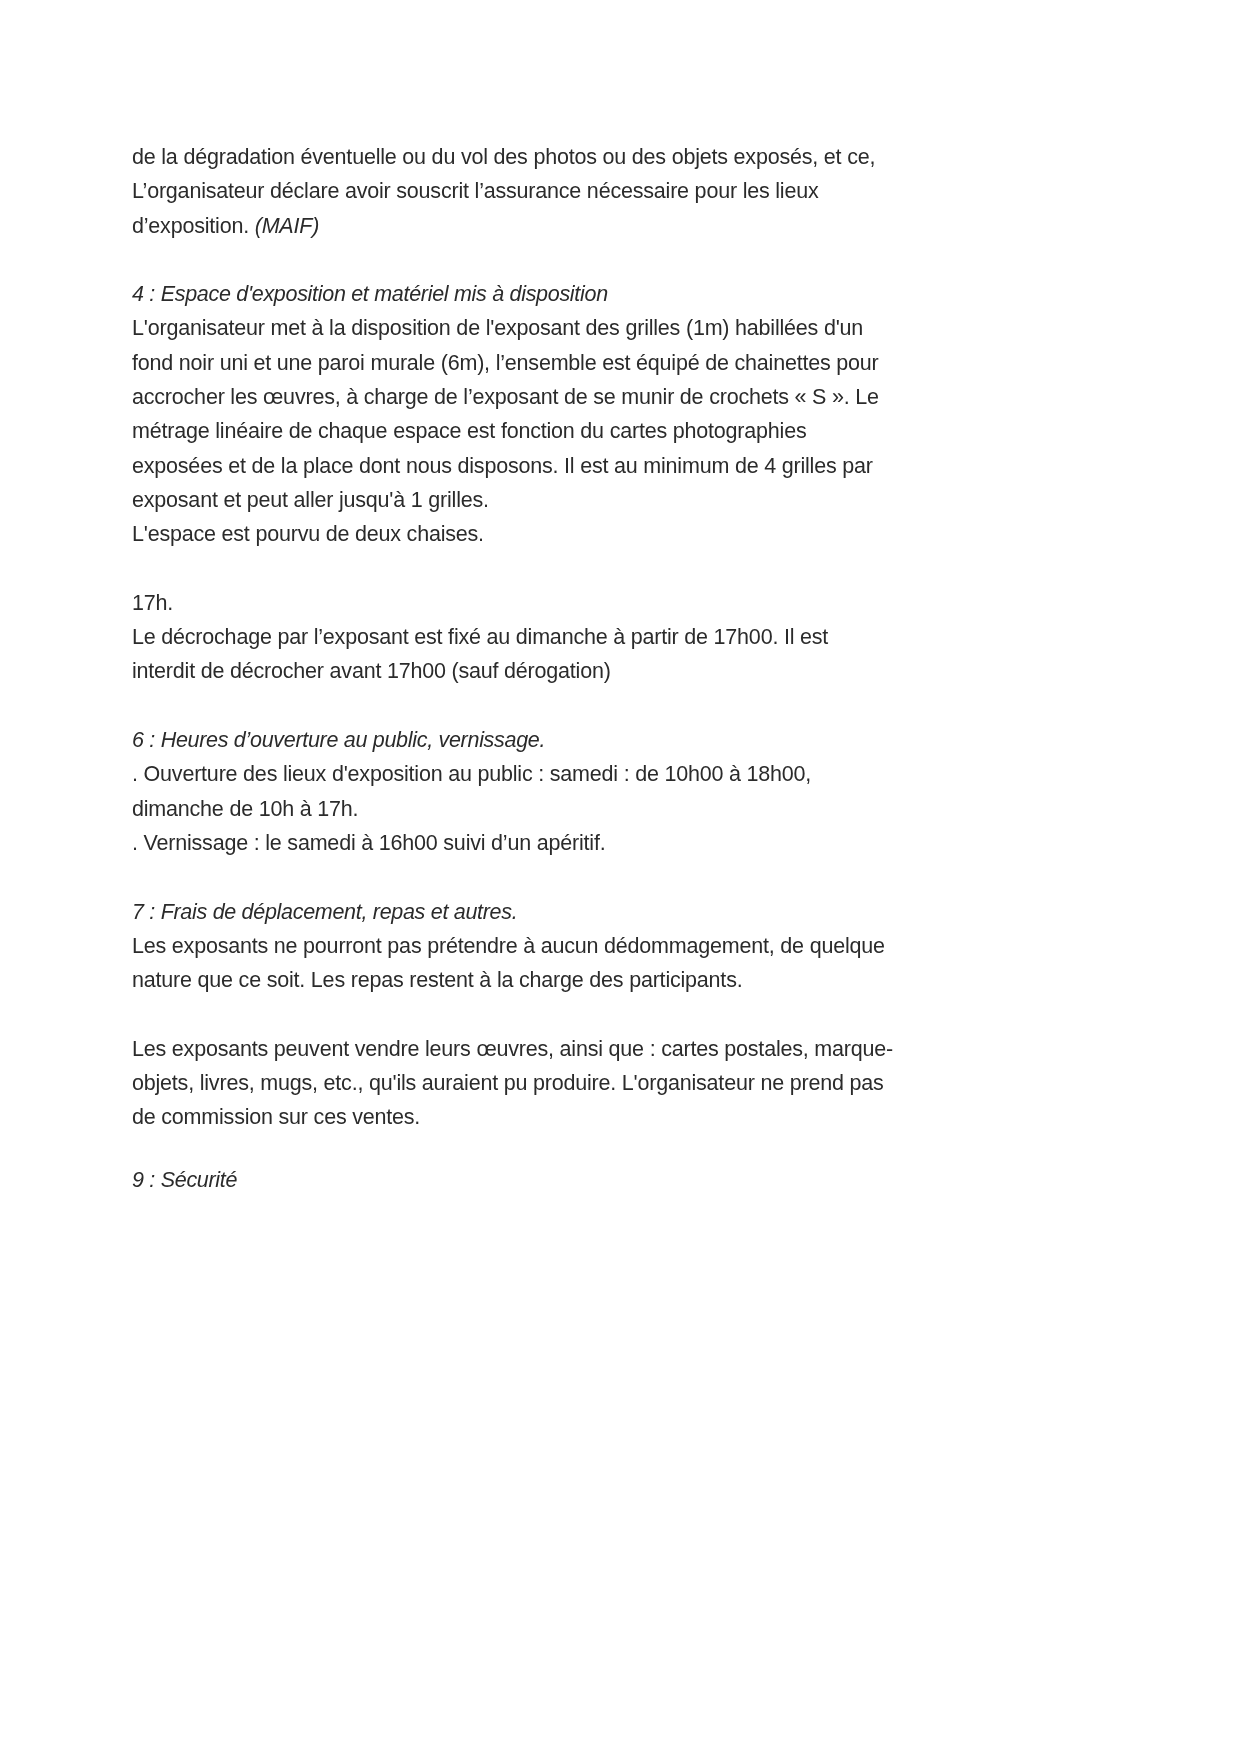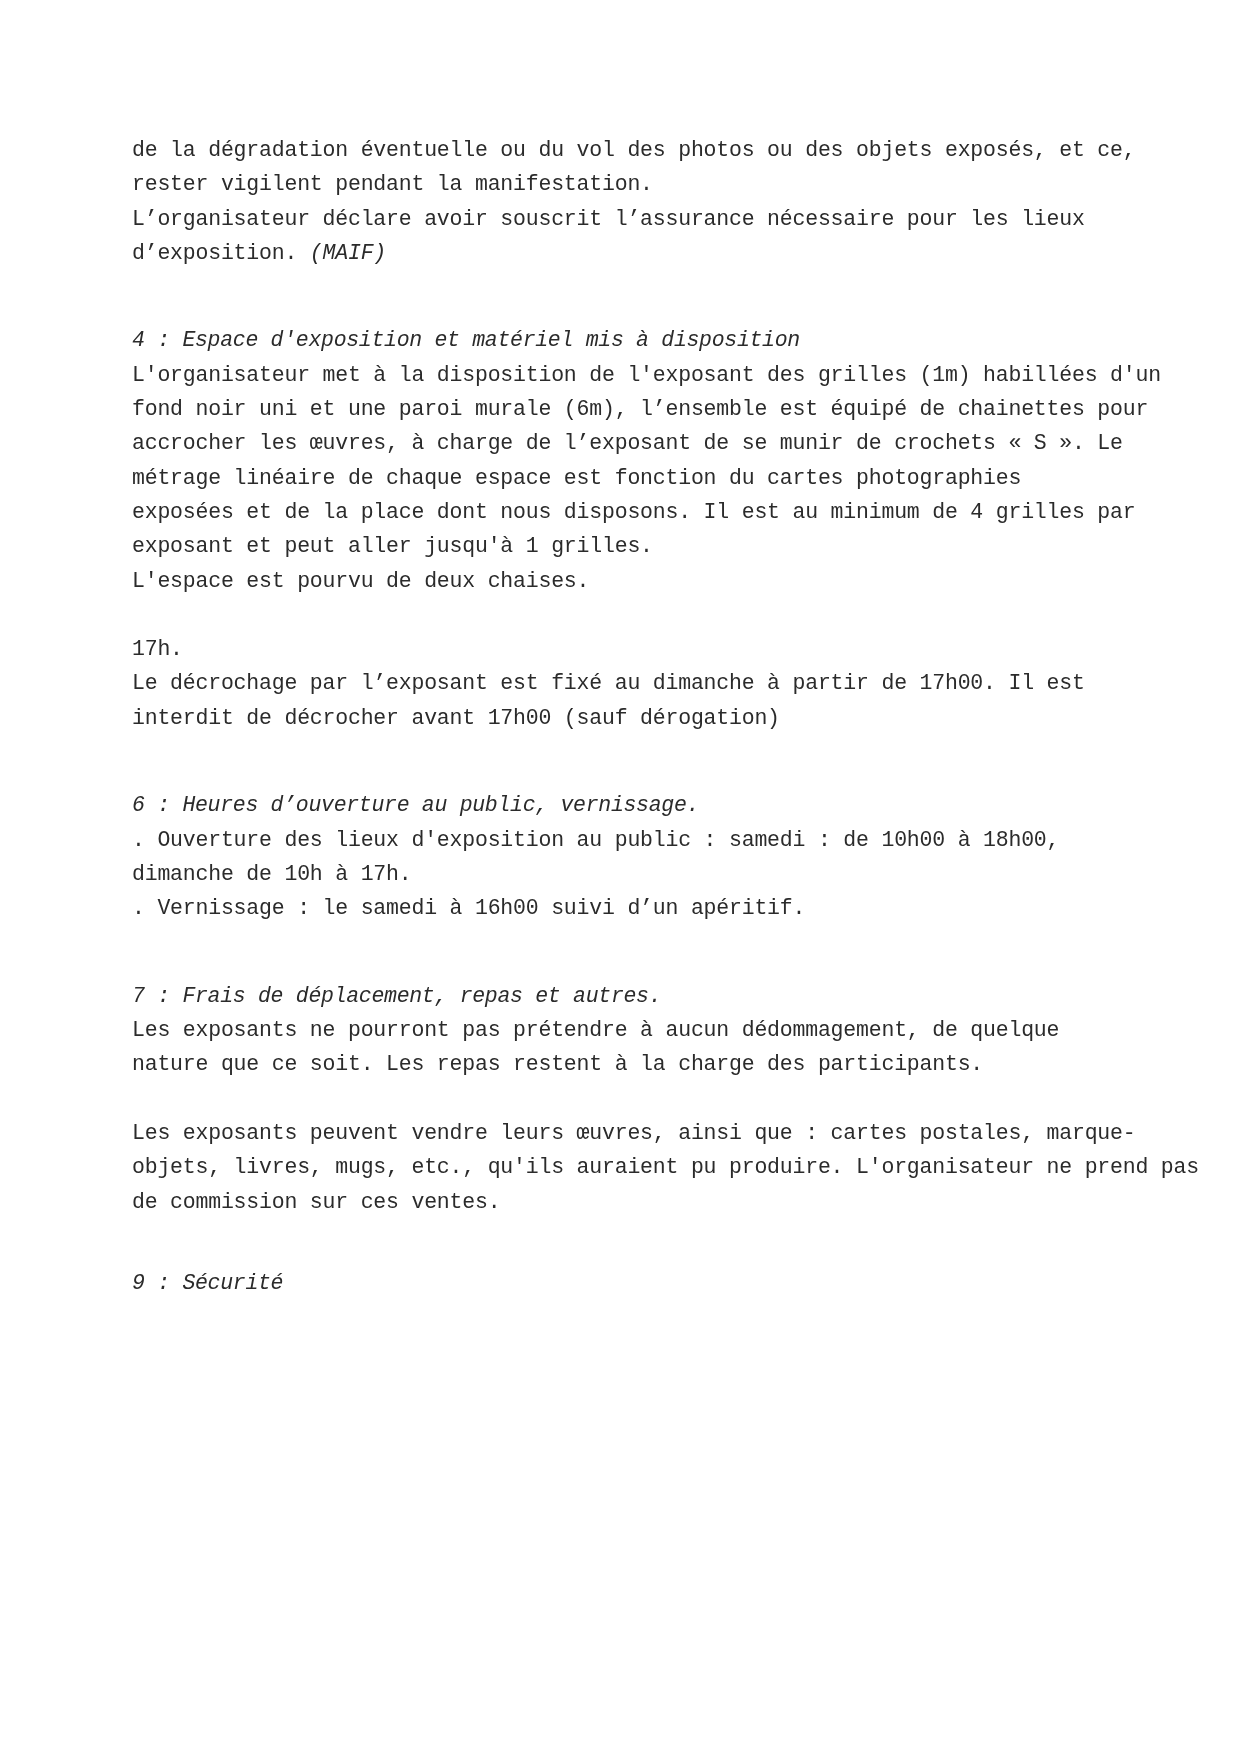--- a/index.html
+++ b/index.html
@@ -1,40 +1,39 @@
 <!DOCTYPE html>
 <html><head>
   <meta charset="utf-8">
   <style>
     html, body { margin: 0; padding: 0; background: #ffffff; }
     body { width: 1241px; height: 1755px; position: relative; overflow: hidden; }
     .page {
       position: absolute;
       left: 132px;
-      top: 133px;
+      top: 140px;
       width: 870px;
-      font-family: Liberation Mono, monospace;
+      font-family: Liberation Sans, sans-serif;
       font-size: 21.5px;
       line-height: 34.3px;
       color: #2b2b2b;
     }
     .line { display: block; white-space: nowrap; letter-spacing: -0.2px; }
     .gap { display: block; height: 34.3px; }
     .gap-small { display: block; height: 28px; }
-    .heading { display: block; font-style: italic; white-space: nowrap; letter-spacing: -0.3px; margin-top: 19px; }
+    .heading { display: block; font-style: italic; white-space: nowrap; letter-spacing: -0.3px; }
     .it { font-style: italic; }
   </style>
 </head>
 <body>
 
 <div class="page">
 
   <div>
     <span class="line">de la dégradation éventuelle ou du vol des photos ou des objets exposés, et ce,</span>
-    <span class="line">rester vigilent pendant la manifestation.</span>
     <span class="line">L’organisateur déclare avoir souscrit l’assurance nécessaire pour les lieux</span>
     <span class="line"><span>d’exposition. </span><span class="it">(MAIF)</span></span>
   </div>
 
   <span class="gap"></span>
 
   <div>
     <span class="heading">4 : Espace d'exposition et matériel mis à disposition</span>
     <span class="line">L'organisateur met à la disposition de l'exposant des grilles (1m) habillées d'un</span>
     <span class="line">fond noir uni et une paroi murale (6m), l’ensemble est équipé de chainettes pour</span>

